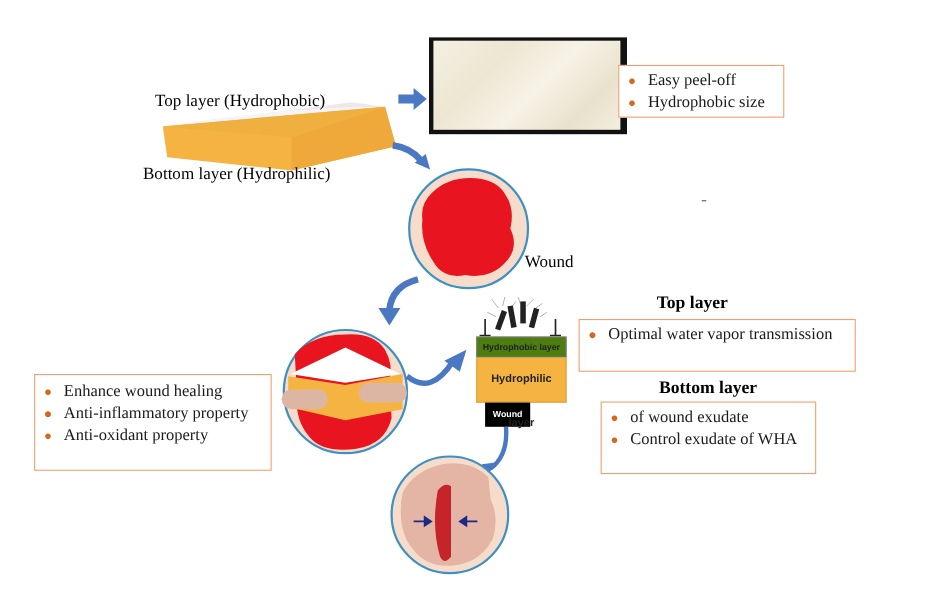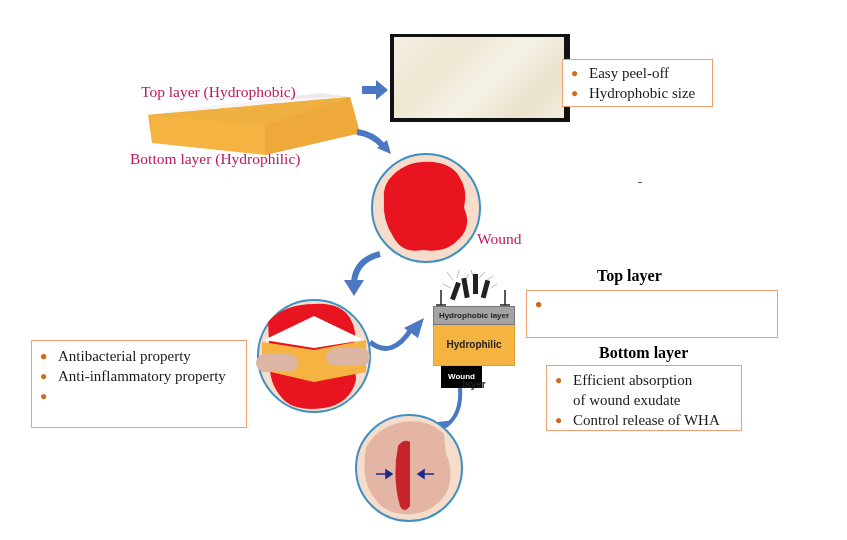--- a/index.html
+++ b/index.html
@@ -1,31 +1,31 @@
 <!DOCTYPE html>
 <html><head>
   <meta charset="utf-8">
   <style>
     html, body { margin: 0; padding: 0; background: #ffffff; }
     body { width: 847px; height: 540px; position: relative; overflow: hidden;
            font-family: "DejaVu Serif", "Liberation Serif", serif; color: #1a1a1a; }
     .abs { position: absolute; }
-    .lbl { font-family: "Liberation Serif", "DejaVu Serif", serif; font-size: 15.5px; color: #be185d; white-space: nowrap; }
+    .lbl { font-family: "Liberation Serif", "DejaVu Serif", serif; font-size: 15.5px; color: #000000; white-space: nowrap; }
     .heading { font-family: "Liberation Serif", "DejaVu Serif", serif; font-size: 16px; font-weight: bold; color: #000000; white-space: nowrap; }
     .box { position: absolute; border: 1.5px solid #f0a070; background: #fff; box-sizing: border-box; }
     .box ul { list-style: none; margin: 0; padding: 0; }
     .box li { position: relative; padding-left: 26px; font-family: "Liberation Serif", "DejaVu Serif", serif;
               font-size: 15px; line-height: 20px; color: #1a1a1a; white-space: nowrap; }
     .box li .bul { position: absolute; left: 8px; top: 0; color: #d2691e; font-size: 12px; }
     .box li.cont { padding-left: 26px; }
     .photo { position: absolute; left: 390px; top: 34px; width: 180px; height: 88px; background: #111; }
     .photo-inner { position: absolute; left: 4px; top: 3px; right: 6px; bottom: 4px;
       background: linear-gradient(135deg, #f4f0e2 0%, #ede6d2 30%, #f6f2e6 55%, #e9e2cc 80%, #f3eee0 100%); }
     .layer-stack { position: absolute; left: 433px; top: 306px; width: 82px; }
-    .hphob { height: 17px; border: 1px solid #777; background: #a3a3a3; font-family: "Liberation Sans", sans-serif;
+    .hphob { height: 17px; border: 1px solid #777; background: #4d7c0f; font-family: "Liberation Sans", sans-serif;
              font-size: 8px; font-weight: bold; text-align: center; line-height: 17px; color: #222; }
     .hphil { height: 40px; background: #f5b442; font-family: "Liberation Sans", sans-serif; font-size: 10px;
              font-weight: bold; text-align: center; line-height: 40px; color: #222; border: 1px solid #e0a030; border-top: none; }
     .wbed { margin-left: 8px; width: 41px; height: 22px; background: #000000; font-family: "Liberation Sans", sans-serif;
             font-size: 8px; font-weight: bold; text-align: center; line-height: 22px; color: #fff; }
   </style>
 </head>
 <body>
 
 <svg class="abs" style="left:140px;top:85px" width="220" height="80" viewBox="0 0 220 80">
@@ -80,24 +80,24 @@
   <rect x="72" y="52" width="44" height="18" rx="9" fill="#dcb5a3"></rect>
 </svg>
 
 <svg class="abs" style="left:368px;top:302px" width="60" height="60" viewBox="0 0 60 60">
   <path d="M2,40 Q24,58 44,26" stroke="#4a78c2" stroke-width="5" fill="none"></path>
   <polygon points="36,26 56,16 50,36" fill="#4a78c2"></polygon>
 </svg>
 
 <div class="box" style="left:31px;top:340px;width:216px;height:88px;padding-top:5px">
   <ul>
+    <li><span class="bul">●</span><span>Enhance wound healing</span></li>
     <li><span class="bul">●</span></li>
-    <li><span class="bul">●</span><span>Antibacterial property</span></li>
     <li><span class="bul">●</span><span>Anti-inflammatory property</span></li>
-    <li><span class="bul">●</span></li>
+    <li><span class="bul">●</span><span>Anti-oxidant property</span></li>
   </ul>
 </div>
 
 <svg class="abs" style="left:433px;top:270px" width="82" height="38" viewBox="0 0 82 38">
   <g stroke="#888" stroke-width="0.6">
     <line x1="20" y1="10" x2="14" y2="2"></line>
       <line x1="24" y1="8" x2="26" y2="0"></line>
       <line x1="30" y1="12" x2="36" y2="4"></line>
     <line x1="40" y1="6" x2="38" y2="0"></line>
       <line x1="46" y1="8" x2="52" y2="2"></line>
@@ -122,30 +122,30 @@
 <div class="layer-stack">
   <div class="hphob">Hydrophobic layer</div>
   <div class="hphil">Hydrophilic layer</div>
   <div class="wbed">Wound bed</div>
 </div>
 
 <div class="abs heading" style="left:597px;top:267px">Top layer</div>
 <div class="box" style="left:526px;top:290px;width:252px;height:48px;padding-top:3px">
   <ul>
     <li><span class="bul">●</span></li>
-    <li><span class="bul">●</span></li>
+    <li><span class="bul">●</span><span>Optimal water vapor transmission</span></li>
   </ul>
 </div>
 
 <div class="abs heading" style="left:599px;top:344px">Bottom layer</div>
 <div class="box" style="left:546px;top:365px;width:196px;height:66px;padding-top:4px">
   <ul>
-    <li><span class="bul">●</span><span>Efficient absorption</span></li>
+    <li><span class="bul">●</span></li>
     <li class="cont"><span>of wound exudate</span></li>
-    <li><span class="bul">●</span><span>Control release of WHA</span></li>
+    <li><span class="bul">●</span><span>Control exudate of WHA</span></li>
   </ul>
 </div>
 
 <svg class="abs" style="left:436px;top:386px" width="30" height="50" viewBox="0 0 30 50">
   <path d="M24,2 Q26,28 10,40" stroke="#4a78c2" stroke-width="4" fill="none"></path>
   <polygon points="2,36 18,34 4,48" fill="#4a78c2"></polygon>
 </svg>
 
 <svg class="abs" style="left:352px;top:408px" width="116" height="118" viewBox="0 0 116 118">
   <circle cx="57" cy="60" r="53" fill="#f6dccb" stroke="#3d8fc4" stroke-width="2"></circle>

